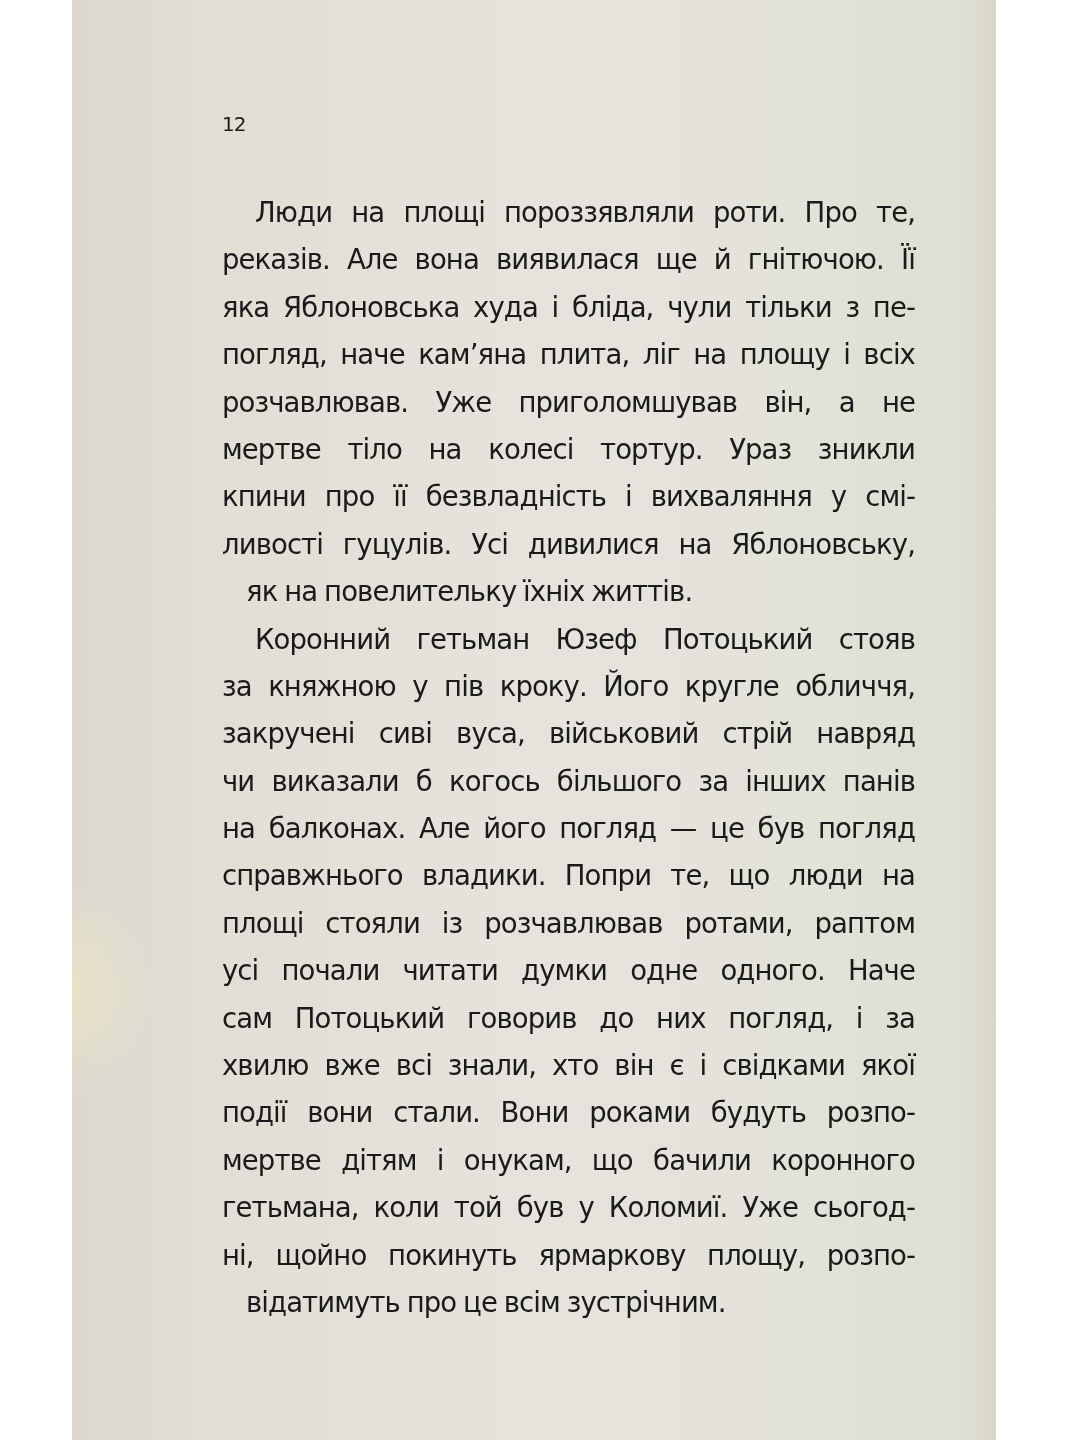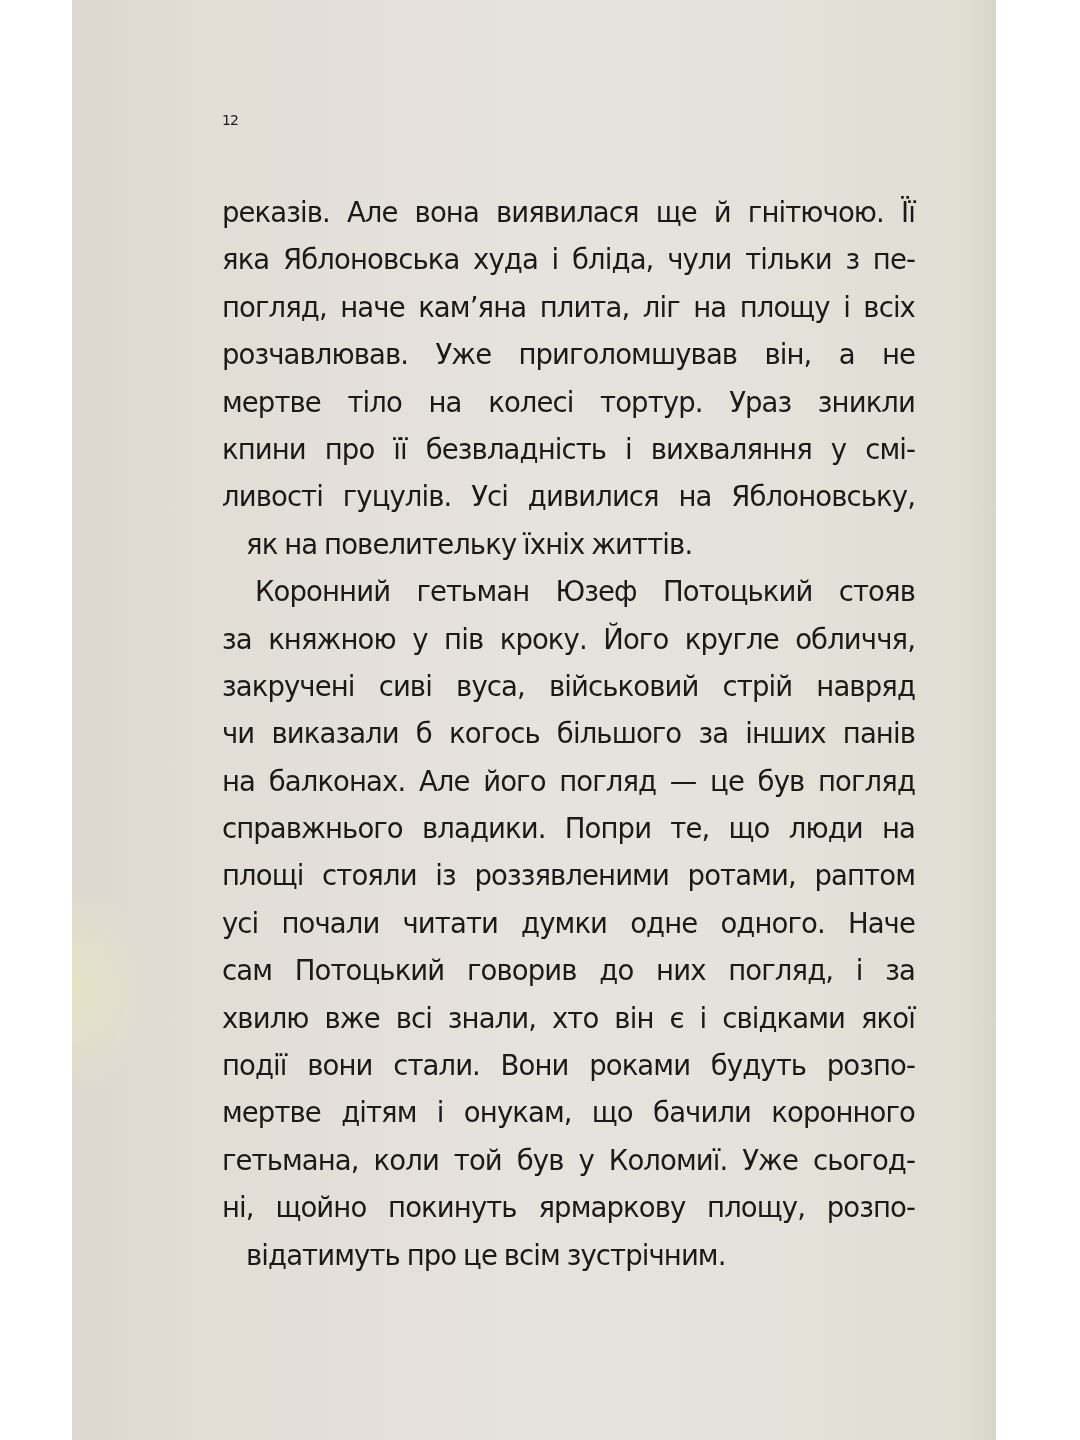--- a/index.html
+++ b/index.html
@@ -23,21 +23,21 @@
       position: absolute;
       left: 0; top: 880px;
       width: 80px; height: 220px;
       background: radial-gradient(ellipse at left center, rgba(240,236,190,0.55) 0%, rgba(240,236,190,0) 70%);
     }
     .page-number {
       position: absolute;
       left: 150px;
       top: 112px;
       font-family: "DejaVu Sans", sans-serif;
-      font-size: 14px;
+      font-size: 20px;
       color: #1c1c1c;
       letter-spacing: -1px;
     }
     .text-block {
       position: absolute;
       left: 150px;
       top: 189px;
       width: 693px;
       font-family: "DejaVu Sans", sans-serif;
       font-size: 27.5px;
@@ -63,38 +63,39 @@
   </style>
 </head>
 <body>
 
 <div class="page">
   <div class="page-number">12</div>
 
   <div class="text-block">
 
     <div>
+      <span class="line indent">Люди на площі пороззявляли роти. Про те,</span>
       <span class="line">реказів. Але вона виявилася ще й гнітючою. Її</span>
       <span class="line">яка Яблоновська худа і бліда, чули тільки з пе-</span>
       <span class="line">погляд, наче кам’яна плита, ліг на площу і всіх</span>
       <span class="line">розчавлював. Уже приголомшував він, а не</span>
       <span class="line">мертве тіло на колесі тортур. Ураз зникли</span>
       <span class="line">кпини про її безвладність і вихваляння у смі-</span>
       <span class="line">ливості гуцулів. Усі дивилися на Яблоновську,</span>
       <span class="line last">як на повелительку їхніх життів.</span>
     </div>
 
     <div>
       <span class="line indent">Коронний гетьман Юзеф Потоцький стояв</span>
       <span class="line">за княжною у пів кроку. Його кругле обличчя,</span>
       <span class="line">закручені сиві вуса, військовий стрій навряд</span>
       <span class="line">чи виказали б когось більшого за інших панів</span>
       <span class="line">на балконах. Але його погляд — це був погляд</span>
       <span class="line">справжнього владики. Попри те, що люди на</span>
-      <span class="line">площі стояли із роззявленими ротами, раптом</span>
+      <span class="line">площі стояли із розчавлював ротами, раптом</span>
       <span class="line">усі почали читати думки одне одного. Наче</span>
       <span class="line">сам Потоцький говорив до них погляд, і за</span>
       <span class="line">хвилю вже всі знали, хто він є і свідками якої</span>
       <span class="line">події вони стали. Вони роками будуть розпо-</span>
       <span class="line">мертве дітям і онукам, що бачили коронного</span>
       <span class="line">гетьмана, коли той був у Коломиї. Уже сьогод-</span>
       <span class="line">ні, щойно покинуть ярмаркову площу, розпо-</span>
       <span class="line last">відатимуть про це всім зустрічним.</span>
     </div>
 

